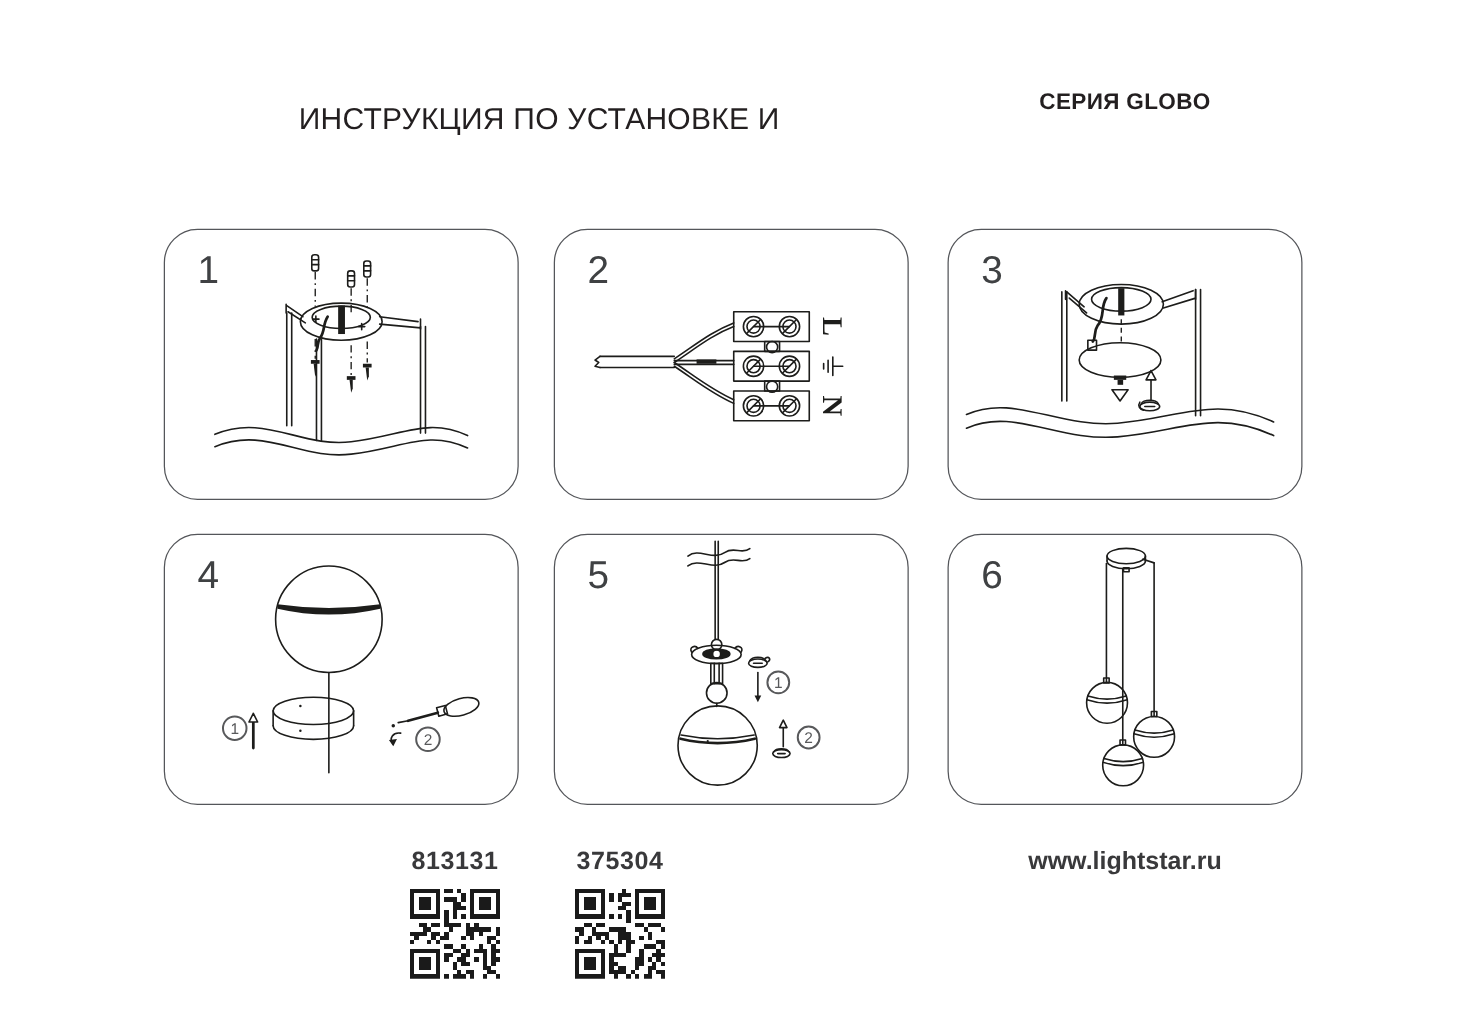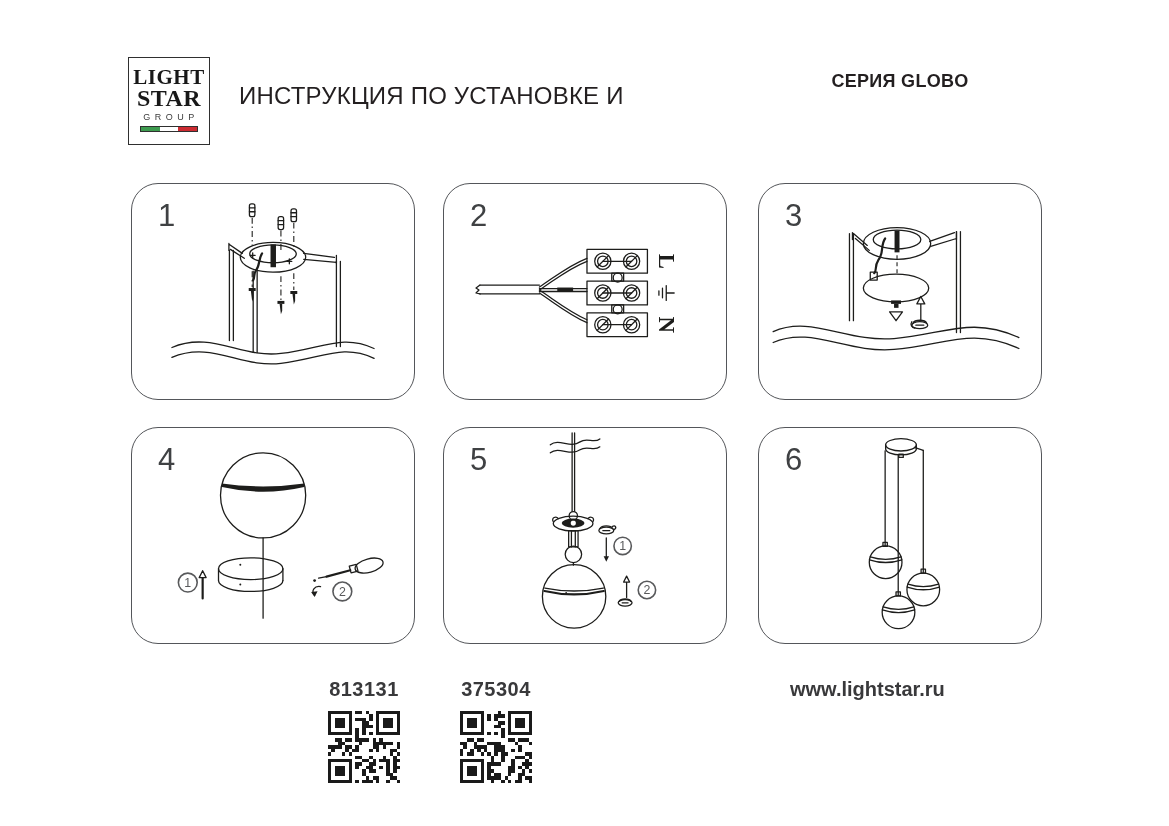--- a/index.html
+++ b/index.html
@@ -38,37 +38,27 @@
   .dd{stroke:var(--line);fill:none;stroke-width:1.1;stroke-dasharray:6 3 1.5 3}
   .dsh{stroke:var(--line);fill:none;stroke-width:1.1;stroke-dasharray:4 3}
   .callout{stroke:var(--callout);fill:none;stroke-width:1.6}
   .callout-txt{fill:var(--callout);font-family:"Liberation Sans",sans-serif;font-size:12.5px}
   .term-txt{fill:var(--line);font-family:"Liberation Serif",serif;font-size:23px;font-weight:bold}
 
   
   .qr-label{position:absolute;width:92px;text-align:center;font-size:20px;font-weight:bold;color:#39393b;letter-spacing:.5px}
   .qr{position:absolute;width:72px;height:72px}
   .qr svg{width:100%;height:100%;shape-rendering:crispEdges}
-  .website{position:absolute;left:790px;top:678px;width:220px;font-size:20px;font-weight:bold;color:#39393b}
+  .website{position:absolute;left:790px;top:678px;width:220px;text-align:center;font-size:20px;font-weight:bold;color:#39393b}
 </style>
 </head>
 <body>
 
 <div class="page">
 
-  <div class="logo-box">
-    <div class="logo-light">LIGHT</div>
-    <div class="logo-star">STAR</div>
-    <div class="logo-group">GROUP</div>
-    <div class="logo-flag">
-      <span class="fg"></span>
-        <span class="fw"></span>
-        <span class="fr"></span>
-    </div>
-  </div>
 
   <h1 class="title">
     <span>ИНСТРУКЦИЯ ПО УСТАНОВКЕ И</span><br>
   </h1>
   <div class="series">СЕРИЯ GLOBO</div>
 
   <section class="panel" style="left:131px;top:183px">
     <svg class="art" viewBox="0 0 284 217">
       <g>
         <path class="ln" d="M40,165 C80,148 110,176 150,171 C192,166 212,151 244,166"></path>

